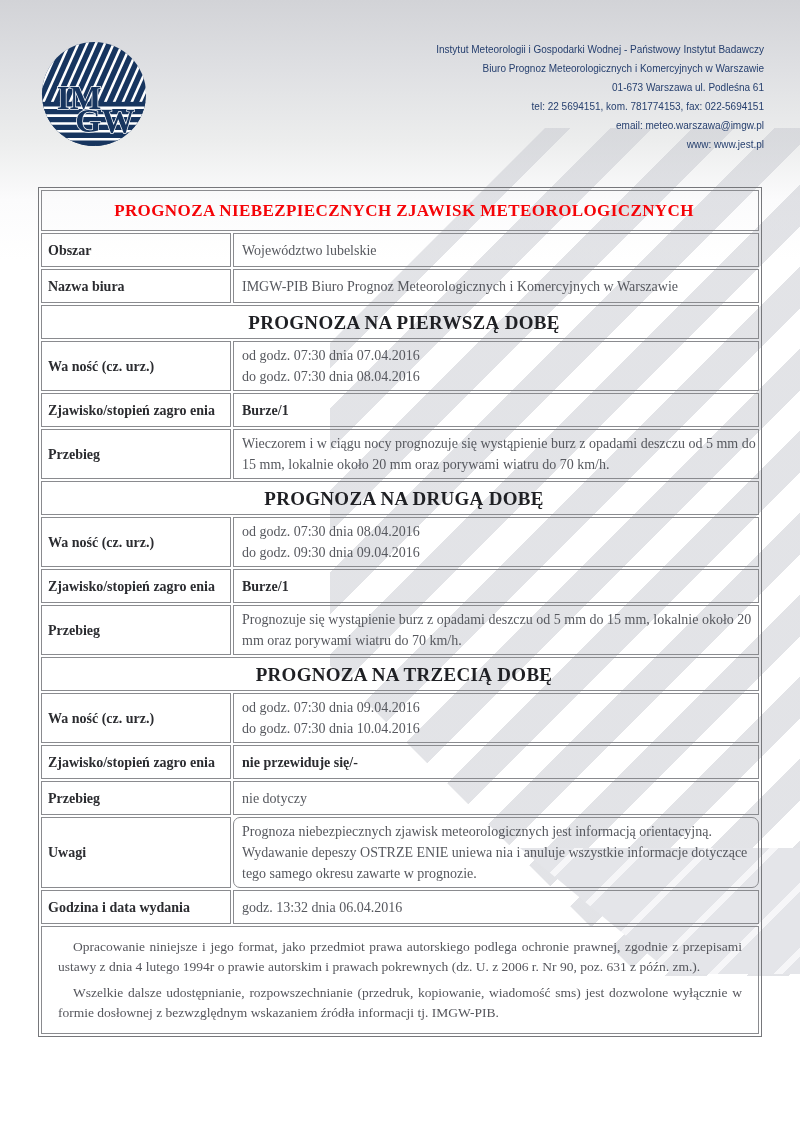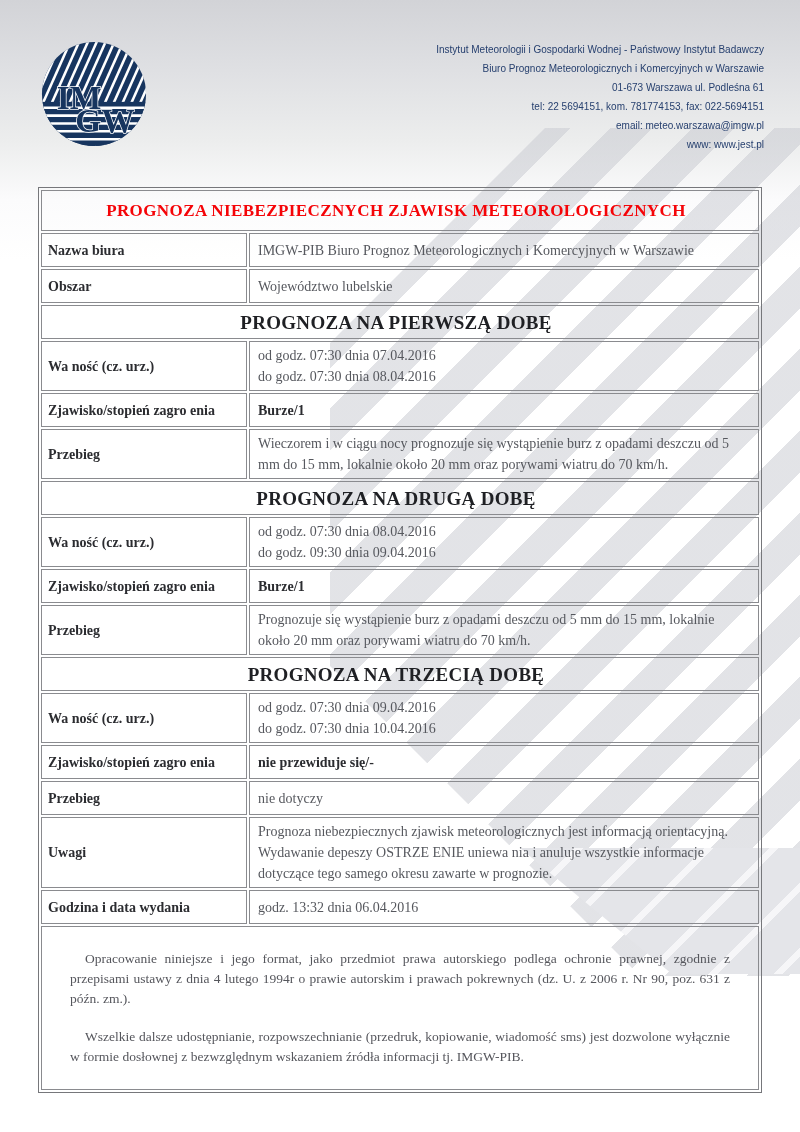--- a/index.html
+++ b/index.html
@@ -39,42 +39,42 @@
     position: absolute; left: 38px; top: 187px; z-index: 1;
     width: 724px;
     border-collapse: separate; border-spacing: 2px;
     border: 1px solid #76777b;
     background: transparent;
     font-size: 14px; line-height: 21px;
     color: #56585e;
   }
   .doc-table td {
     border: 1px solid #8a8b8f;
-    padding: 3px 16px 3px 8px;
+    padding: 3px 0 3px 8px;
     background: transparent;
     vertical-align: middle;
   }
   td.lbl { width: 182px; font-weight: bold; color: #2b2c30; padding-left: 6px; }
   td.val { color: #56585e; }
   td.val-bold { font-weight: bold; color: #2b2c30; }
   td.doc-title {
     height: 33px; text-align: center; font-weight: bold;
     font-size: 17px; letter-spacing: 0.4px; color: #f50408;
   }
   td.sec-head {
     height: 26px; text-align: center; font-weight: bold;
     font-size: 19px; letter-spacing: 0.3px; color: #1f2024;
   }
   td.single { height: 26px; }
-  td.remarks { line-height: 21px; }
+  td.remarks { line-height: 21px; border-radius: 7px; }
   td.copyright {
     font-size: 13.5px; line-height: 20px; color: #55565c;
     padding: 4px 10px; text-align: justify;
   }
-  td.copyright p { margin: 18px; text-indent: 15px; }
+  td.copyright p { margin: 6px; text-indent: 15px; }
   .vline { display: block; }
 </style>
 </head>
 <body>
 
 <div class="stripes-main"></div>
 <div class="stripes-bottom"></div>
 
 <svg class="logo" viewBox="0 0 110 110" aria-hidden="true">
   <defs>
@@ -127,26 +127,26 @@
   <div>email: meteo.warszawa@imgw.pl</div>
   <div>www: www.jest.pl</div>
 </div>
 
 <table class="doc-table">
   <tbody>
       <tr>
     <td colspan="2" class="doc-title">PROGNOZA NIEBEZPIECZNYCH ZJAWISK METEOROLOGICZNYCH</td>
   </tr>
   <tr>
+    <td class="lbl single">Obszar</td>
+    <td class="val">Województwo lubelskie</td>
+  </tr>
+  <tr>
     <td class="lbl single">Nazwa biura</td>
     <td class="val">IMGW-PIB Biuro Prognoz Meteorologicznych i Komercyjnych w Warszawie</td>
-  </tr>
-  <tr>
-    <td class="lbl single">Obszar</td>
-    <td class="val">Województwo lubelskie</td>
   </tr>
 
   <tr>
     <td colspan="2" class="sec-head">PROGNOZA NA PIERWSZĄ DOBĘ</td>
   </tr>
   <tr>
     <td class="lbl">Wa ność (cz. urz.)</td>
     <td class="val">
       <span class="vline">od godz. 07:30 dnia 07.04.2016</span>
       <span class="vline">do godz. 07:30 dnia 08.04.2016</span>

